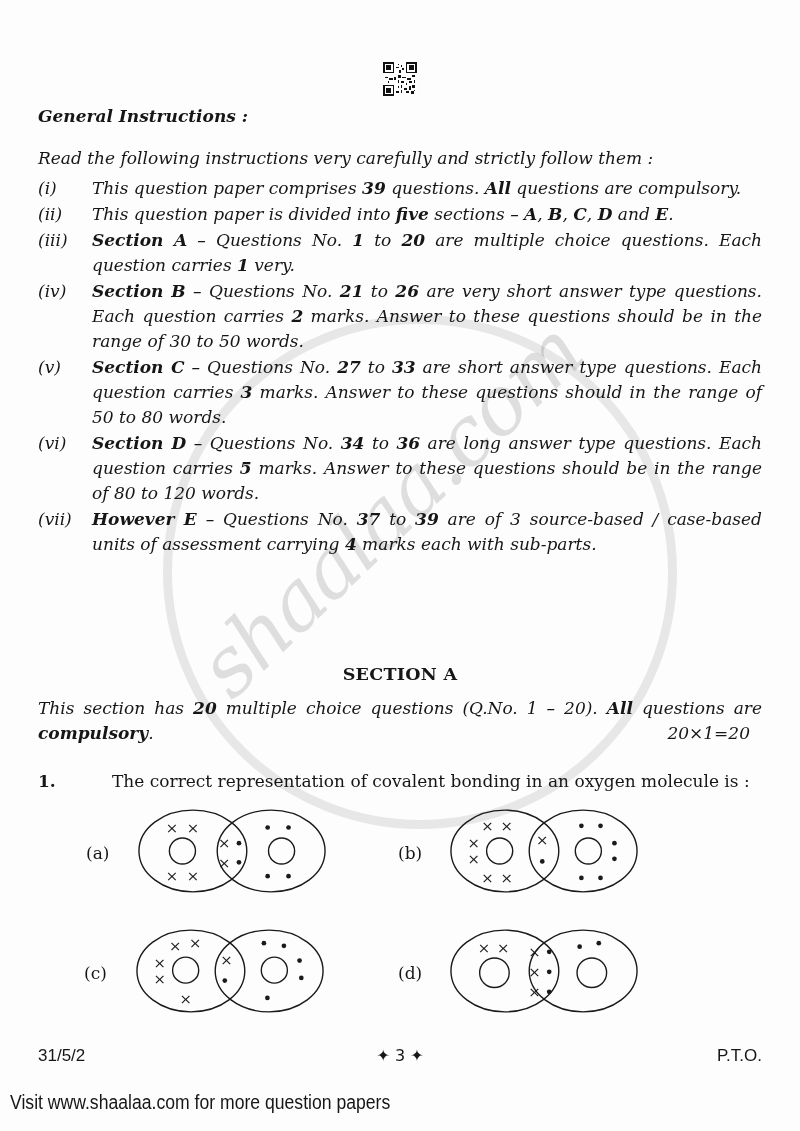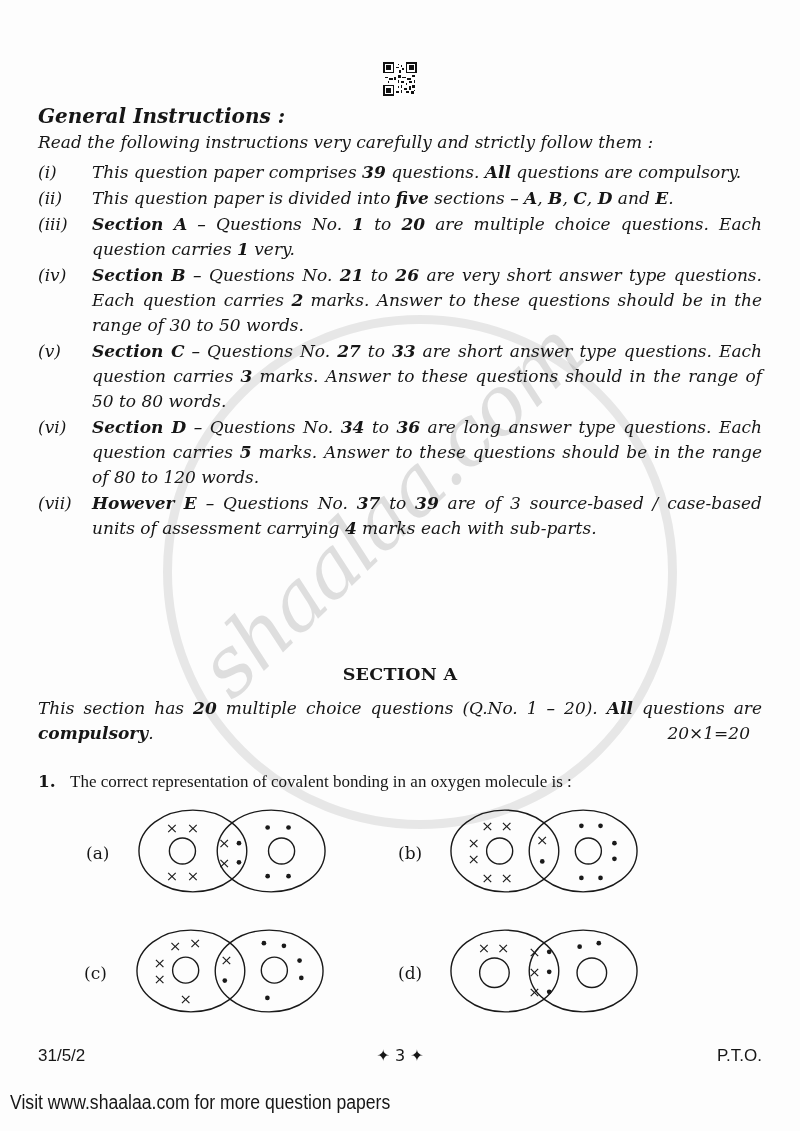--- a/index.html
+++ b/index.html
@@ -23,37 +23,37 @@
     font-family:"DejaVu Serif", serif; font-style:italic;
     font-size:82px; letter-spacing:-2px;
     color:rgba(0,0,0,0.12);
     transform:rotate(-44deg);
   }
   .content { position:relative; z-index:1; }
   
   .qr { position:absolute; left:383px; top:62px; width:34px; height:34px; }
   
   .gi { position:absolute; left:38px; top:104px; width:724px; }
-  .gi-title { font-size:20px; font-weight:bold; font-style:italic; line-height:24px; margin-bottom:2px; }
+  .gi-title { font-size:17px; font-weight:bold; font-style:italic; line-height:24px; margin-bottom:18px; }
   .gi-sub { font-size:17px; font-style:italic; line-height:24px; margin-bottom:6px; }
   .inst { display:flex; margin-bottom:1px; }
   .inum { flex:0 0 54px; font-size:17px; font-style:italic; line-height:25px; }
   .itext { flex:1; font-size:17px; font-style:italic; line-height:25px; text-align:justify; }
   .itext b { font-weight:bold; }
   
   .secA-h { position:absolute; left:38px; top:664px; width:724px; text-align:center;
             font-size:17.5px; font-weight:bold; letter-spacing:0.3px; }
   .secA-intro { position:absolute; left:38px; top:696px; width:724px;
             font-size:17px; font-style:italic; line-height:25px; text-align:justify; }
   .secA-intro b { font-weight:bold; }
   .secA-marks { position:absolute; right:12px; top:25px; font-style:italic; font-size:17px; }
   
   .q1 { position:absolute; left:38px; top:769px; width:724px; font-size:17px; line-height:24px; }
   .qnum { position:absolute; left:0; top:0; font-weight:bold; }
-  .qtext { margin-left:32px;font-family:Liberation Serif, serif; }
+  .qtext { margin-left:74px; }
   .opt { position:absolute; display:flex; align-items:center; height:102px; }
   .opt-a { left:86px;  top:802px; }
   .opt-b { left:398px; top:802px; }
   .opt-c { left:84px;  top:922px; }
   .opt-d { left:398px; top:922px; }
   .olabel { font-size:17px; width:46px; }
   .odiag  { display:block; }
   
   .footer { position:absolute; left:38px; top:1046px; width:724px;
             font-family:"Liberation Sans", sans-serif; font-size:17px; }

